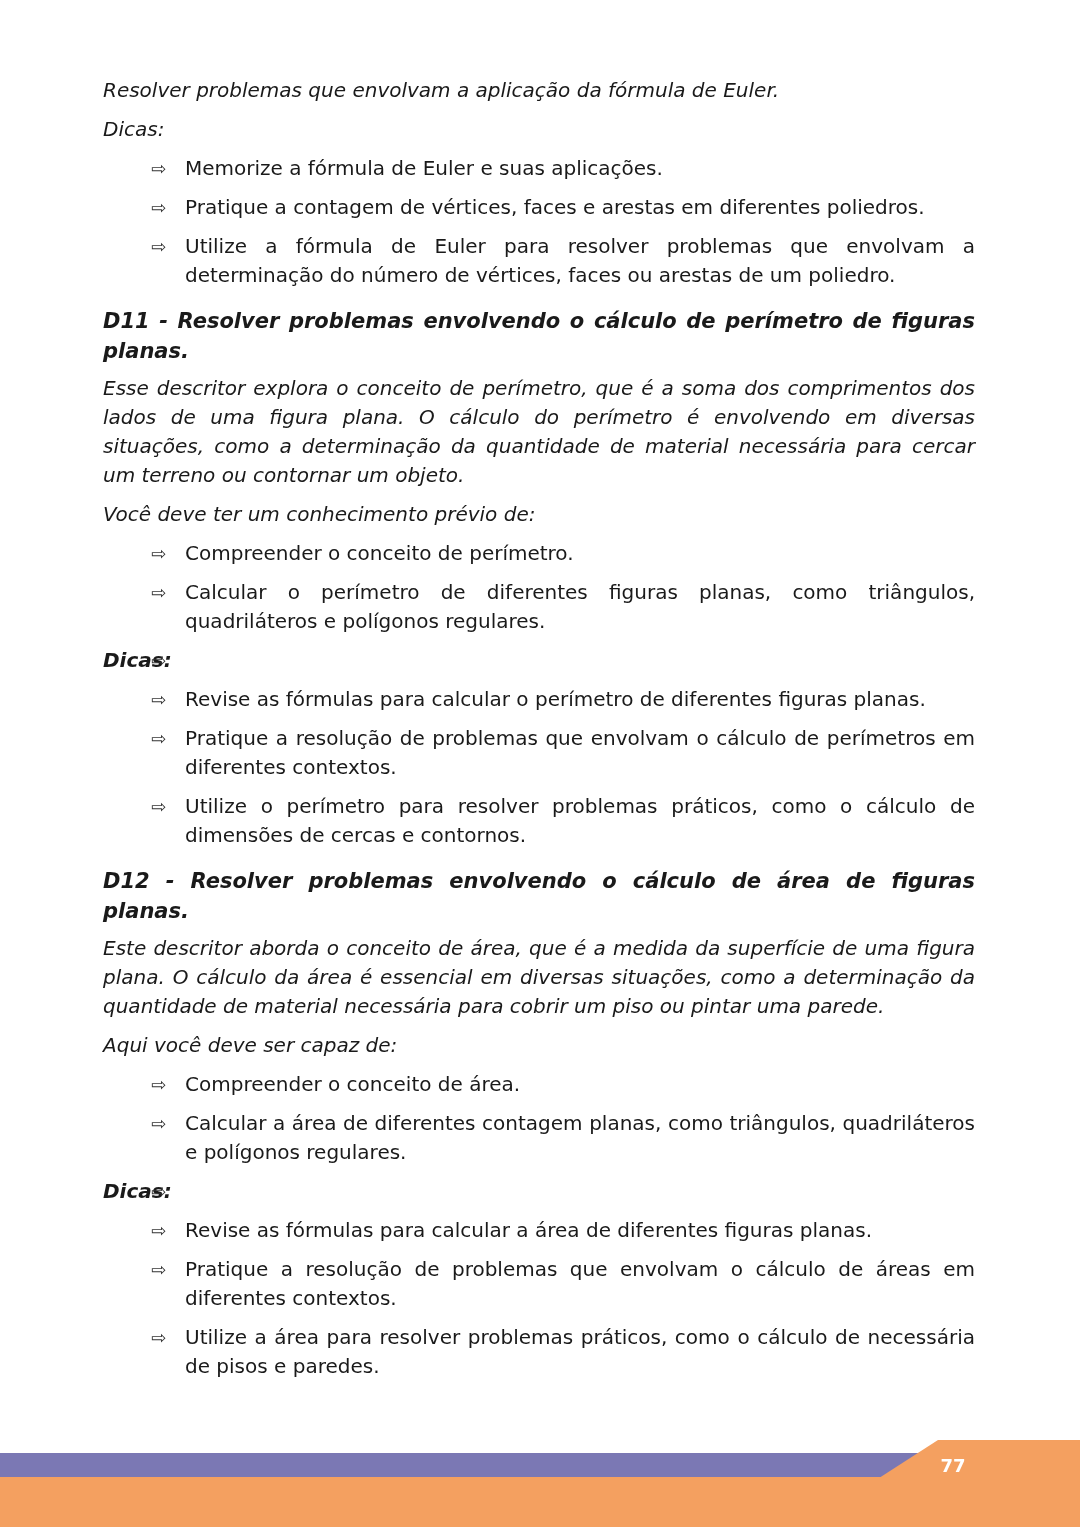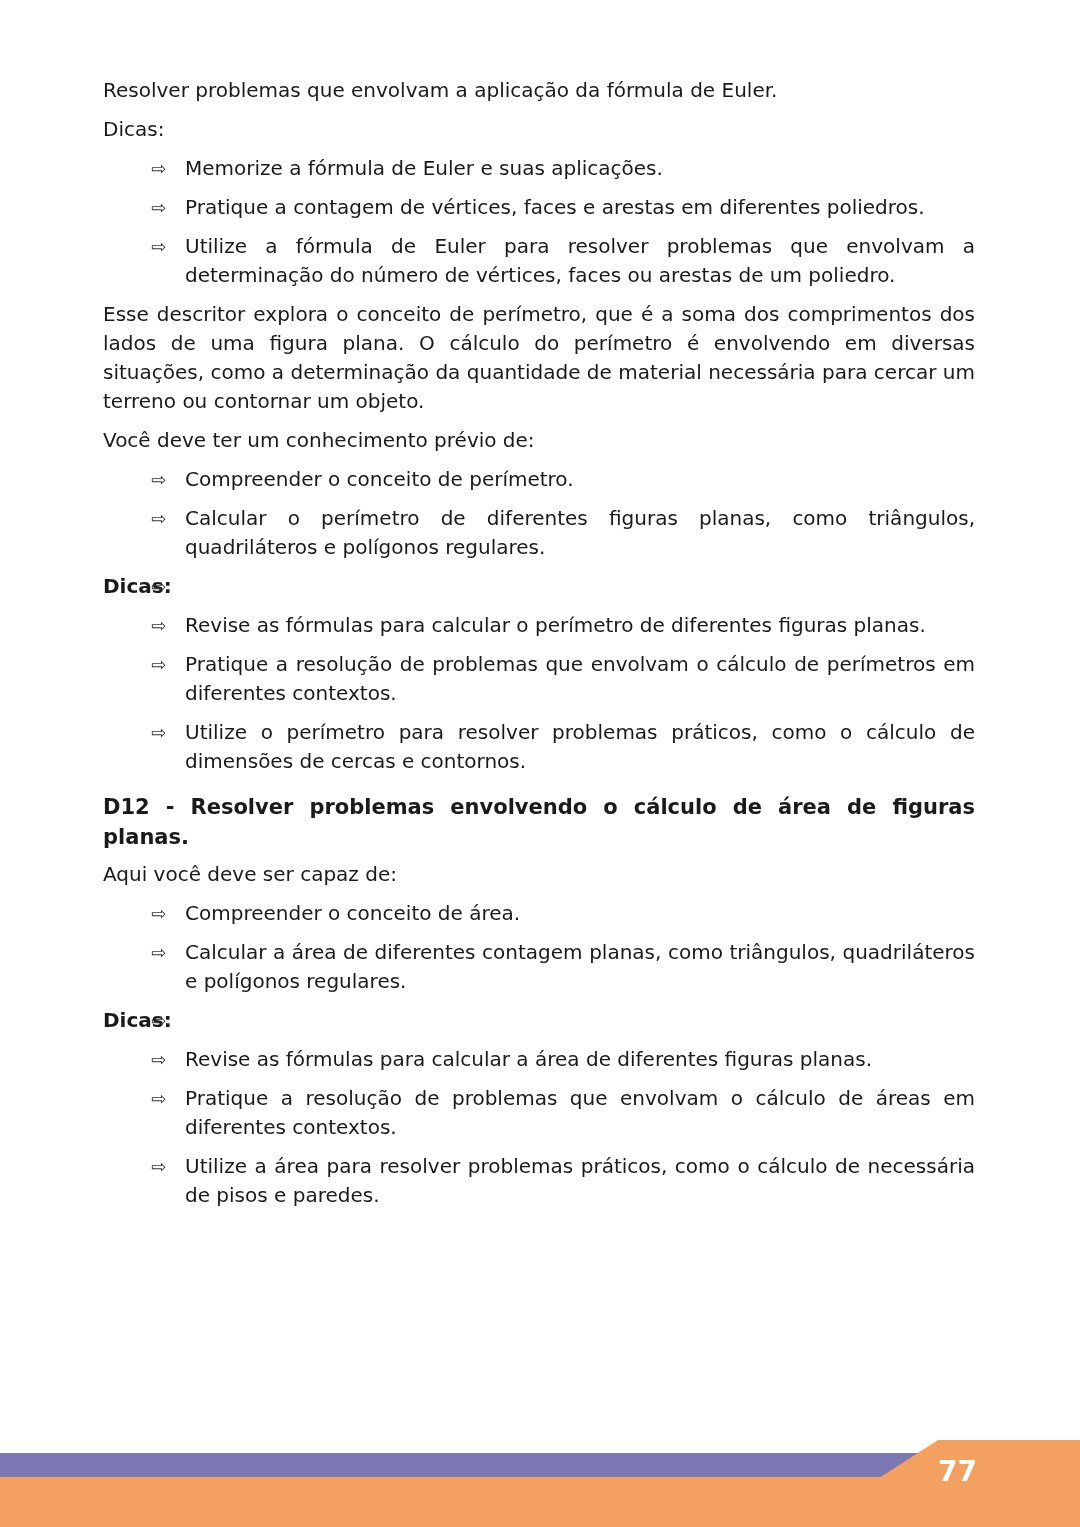--- a/index.html
+++ b/index.html
@@ -6,73 +6,75 @@
   body {
     width: 1080px; height: 1527px; position: relative; overflow: hidden;
     background: #ffffff;
     font-family: "DejaVu Sans", sans-serif;
     color: #1a1a1a;
   }
   .content {
     position: absolute; left: 103px; top: 76px; width: 872px;
     font-size: 20px; line-height: 29px;
   }
-  .content p { margin: 0; text-align: justify; }
+  .content p { margin: 0; text-align: justify; font-style: italic; }
   .para { margin-bottom: 10px !important; }
   .lead { margin-bottom: 10px !important; }
   .heading {
     font-weight: bold; font-size: 21px; line-height: 30px;
     margin: 0 0 8px 0 !important;
   }
   .heading.spaced { margin-top: 16px !important; }
   .dicas-bold { font-weight: bold; margin-bottom: 10px !important; }
   ul.arrows { list-style: none; margin: 0 0 0 0; padding: 0 0 0 82px; }
   ul.arrows li {
     position: relative; margin-bottom: 10px; text-align: justify;
   }
   ul.arrows li .bullet {
     position: absolute; left: -34px; top: 0; font-size: 18px; color: #333;
   }
   .section-end { margin-bottom: 18px; }
   .footer { position: absolute; left: 0; top: 1440px; width: 1080px; height: 87px; }
   .footer svg { display: block; }
   .page-number {
     position: absolute; left: 938px; top: 1455px; width: 30px;
-    font-family: "DejaVu Sans", sans-serif; font-weight: bold; font-size: 28px;
+    font-family: "DejaVu Sans", sans-serif; font-weight: bold; font-size: 18px;
     color: #ffffff; text-align: center;
   }
 </style>
 </head>
 <body>
 
 <div class="content">
 
   <p class="para">Resolver problemas que envolvam a aplicação da fórmula de Euler.</p>
   <p class="lead">Dicas:</p>
   <ul class="arrows section-end">
     <li><span class="bullet">⇨</span><span>Memorize a fórmula de Euler e suas aplicações.</span></li>
     <li><span class="bullet">⇨</span><span>Pratique a contagem de vértices, faces e arestas em diferentes poliedros.</span></li>
     <li><span class="bullet">⇨</span><span>Utilize a fórmula de Euler para resolver problemas que envolvam a determinação do número de vértices, faces ou arestas de um poliedro.</span></li>
   </ul>
 
+  <p class="heading spaced">D11 - Resolver problemas envolvendo o cálculo de perímetro de figuras planas.</p>
   <p class="para">Esse descritor explora o conceito de perímetro, que é a soma dos comprimentos dos lados de uma figura plana. O cálculo do perímetro é envolvendo em diversas situações, como a determinação da quantidade de material necessária para cercar um terreno ou contornar um objeto.</p>
   <p class="lead">Você deve ter um conhecimento prévio de:</p>
   <ul class="arrows">
     <li><span class="bullet">⇨</span><span>Compreender o conceito de perímetro.</span></li>
     <li><span class="bullet">⇨</span><span>Calcular o perímetro de diferentes figuras planas, como triângulos, quadriláteros e polígonos regulares.</span></li>
     <li><span class="bullet">⇨</span></li>
   </ul>
   <p class="dicas-bold">Dicas:</p>
   <ul class="arrows section-end">
     <li><span class="bullet">⇨</span><span>Revise as fórmulas para calcular o perímetro de diferentes figuras planas.</span></li>
     <li><span class="bullet">⇨</span><span>Pratique a resolução de problemas que envolvam o cálculo de perímetros em dife­rentes contextos.</span></li>
     <li><span class="bullet">⇨</span><span>Utilize o perímetro para resolver problemas práticos, como o cálculo de dimensões de cercas e contornos.</span></li>
   </ul>
 
   <p class="heading spaced">D12 - Resolver problemas envolvendo o cálculo de área de figuras planas.</p>
+  <p class="para">Este descritor aborda o conceito de área, que é a medida da superfície de uma figura plana. O cálculo da área é essencial em diversas situações, como a determinação da quantidade de material necessária para cobrir um piso ou pintar uma parede.</p>
   <p class="lead">Aqui você deve ser capaz de:</p>
   <ul class="arrows">
     <li><span class="bullet">⇨</span><span>Compreender o conceito de área.</span></li>
     <li><span class="bullet">⇨</span><span>Calcular a área de diferentes contagem planas, como triângulos, quadriláteros e po­lígonos regulares.</span></li>
     <li><span class="bullet">⇨</span></li>
   </ul>
   <p class="dicas-bold">Dicas:</p>
   <ul class="arrows">
     <li><span class="bullet">⇨</span><span>Revise as fórmulas para calcular a área de diferentes figuras planas.</span></li>
     <li><span class="bullet">⇨</span><span>Pratique a resolução de problemas que envolvam o cálculo de áreas em diferentes contextos.</span></li>

